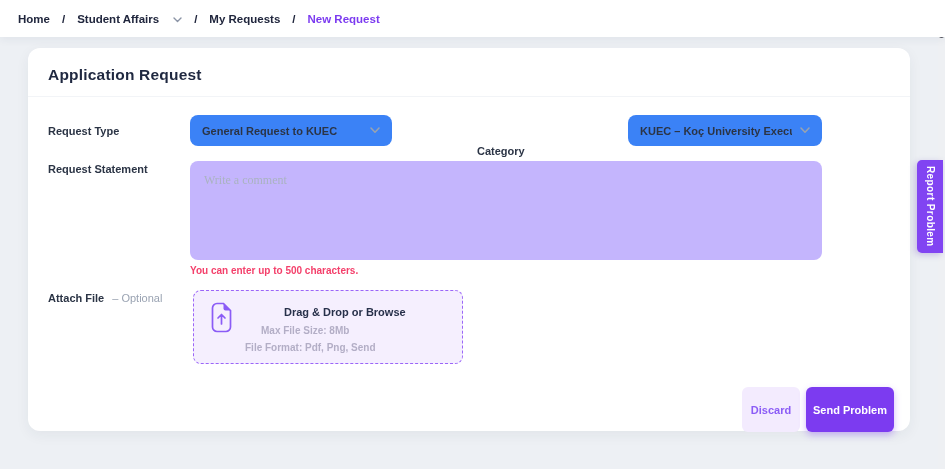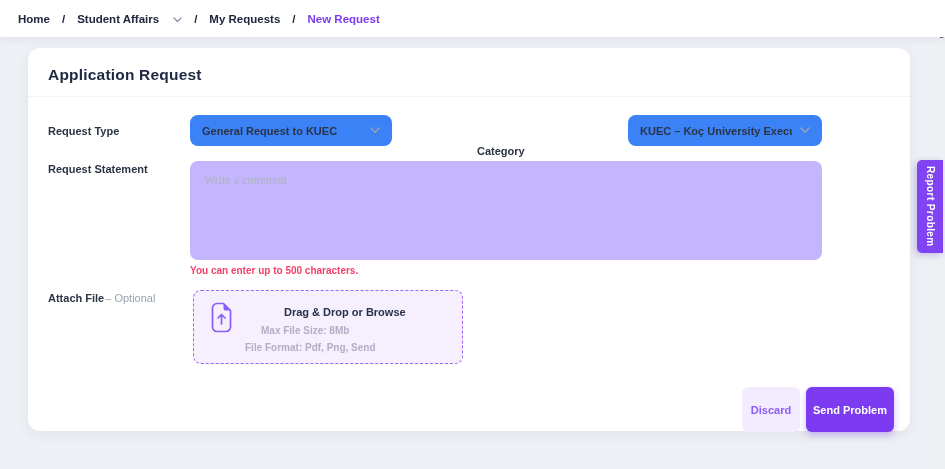--- a/index.html
+++ b/index.html
@@ -60,21 +60,21 @@
   }
   .card-title {
     position:absolute; left:20px; top:18px;
     font-size:15.5px; font-weight:800; color:#1f2840; letter-spacing:0.2px;
   }
   .card-divider {
     position:absolute; left:0; top:48px; width:100%; height:1px; background:#f2f4f7;
   }
 
   .field-label { position:absolute; font-size:11px; font-weight:700; color:#2b3445; }
-  .optional-note { font-weight:400; color:#9aa3b2; margin-left:1px; }
+  .optional-note { font-weight:400; color:#9aa3b2; margin-left:8px; }
 
   
   .dropdown {
     position:absolute; height:31px; background:#3b82f6; border-radius:8px;
     display:flex; align-items:center; justify-content:space-between;
     padding:0 12px; cursor:pointer;
   }
   .dropdown .val { font-size:11px; font-weight:600; color:#2b3445; white-space:nowrap; overflow:hidden; }
   .dd1 { left:162px; top:67px; width:202px; }
   .dd2 { left:600px; top:67px; width:194px; }

